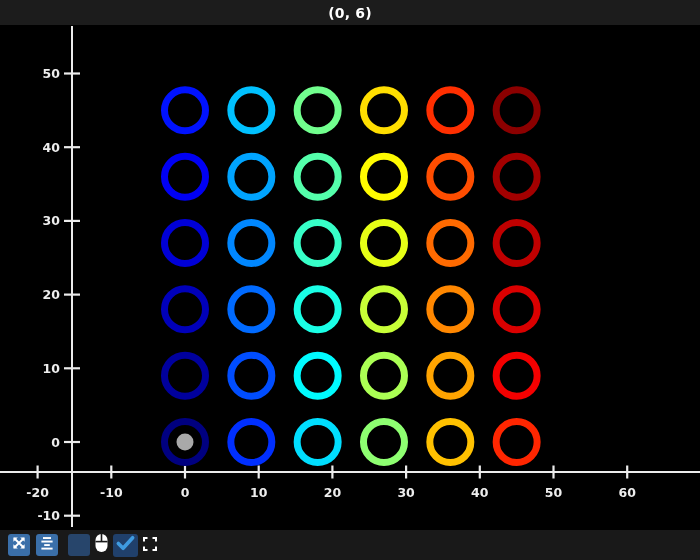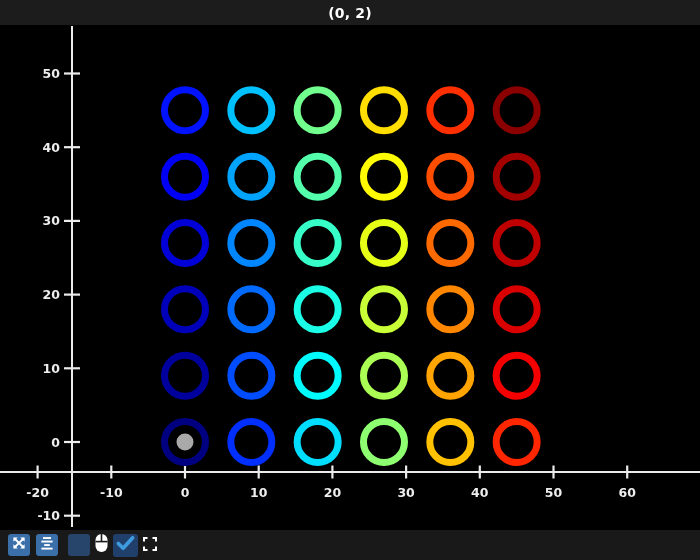--- a/index.html
+++ b/index.html
@@ -94,21 +94,21 @@
       <circle cx="516.65" cy="442" r="20.5" fill="none" stroke="#ff2600" stroke-width="7"></circle>
       <circle cx="516.65" cy="375.67" r="20.5" fill="none" stroke="#f40000" stroke-width="7"></circle>
       <circle cx="516.65" cy="309.34000000000003" r="20.5" fill="none" stroke="#da0000" stroke-width="7"></circle>
       <circle cx="516.65" cy="243.01" r="20.5" fill="none" stroke="#c00000" stroke-width="7"></circle>
       <circle cx="516.65" cy="176.68" r="20.5" fill="none" stroke="#a30000" stroke-width="7"></circle>
       <circle cx="516.65" cy="110.35000000000002" r="20.5" fill="none" stroke="#8b0000" stroke-width="7"></circle>
       <circle cx="185" cy="442" r="8.5" fill="#a9a9a9"></circle>
     </svg>
 
   <div class="titlebar">
-    <span>(0, 2)</span>
+    <span>(0, 6)</span>
   </div>
 
   <div class="toolbar">
 
     <div class="tb-btn btn-blue">
       <span>
         <svg width="16" height="16" viewBox="0 0 20 20">
           <path d="M4 4 L16 16 M16 4 L4 16" stroke="#ffffff" stroke-width="2.4" fill="none"></path>
           <path d="M3 3 h5.5 l-5.5 5.5 Z M17 3 v5.5 L11.5 3 Z M3 17 v-5.5 L8.5 17 Z M17 17 h-5.5 L17 11.5 Z" fill="#ffffff"></path>
         </svg>

